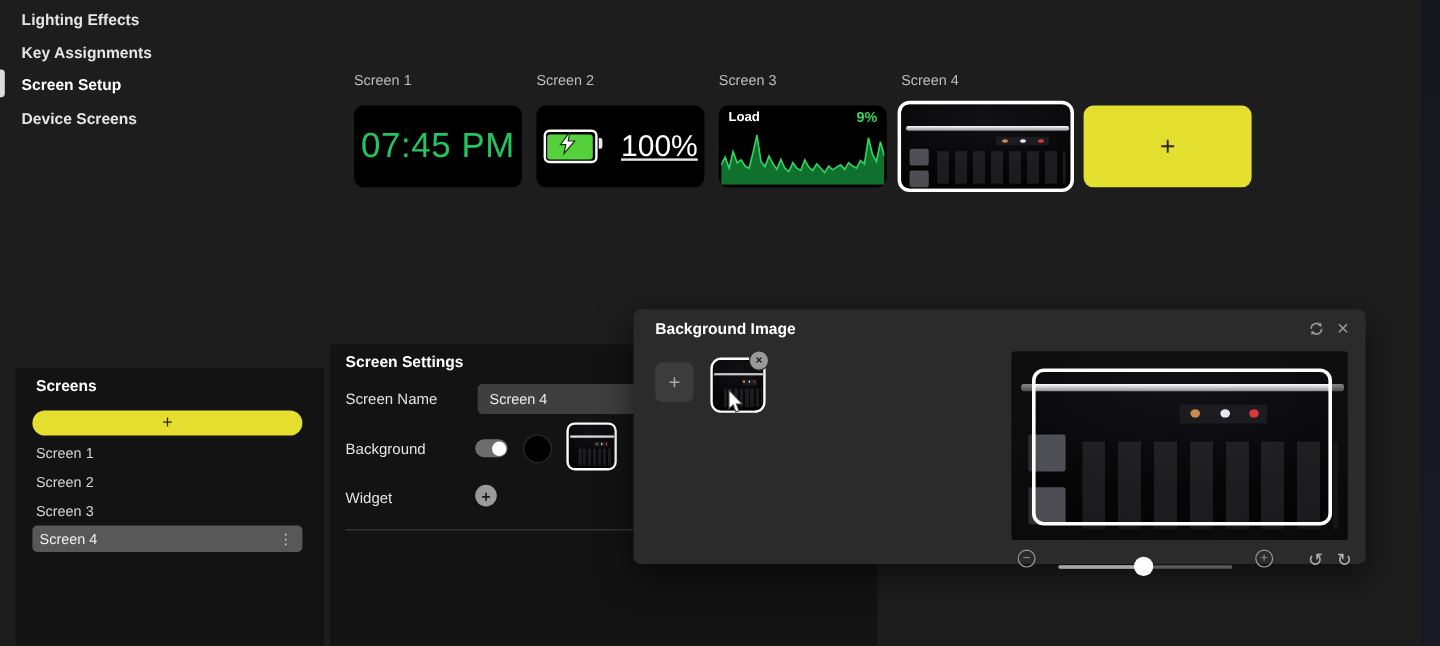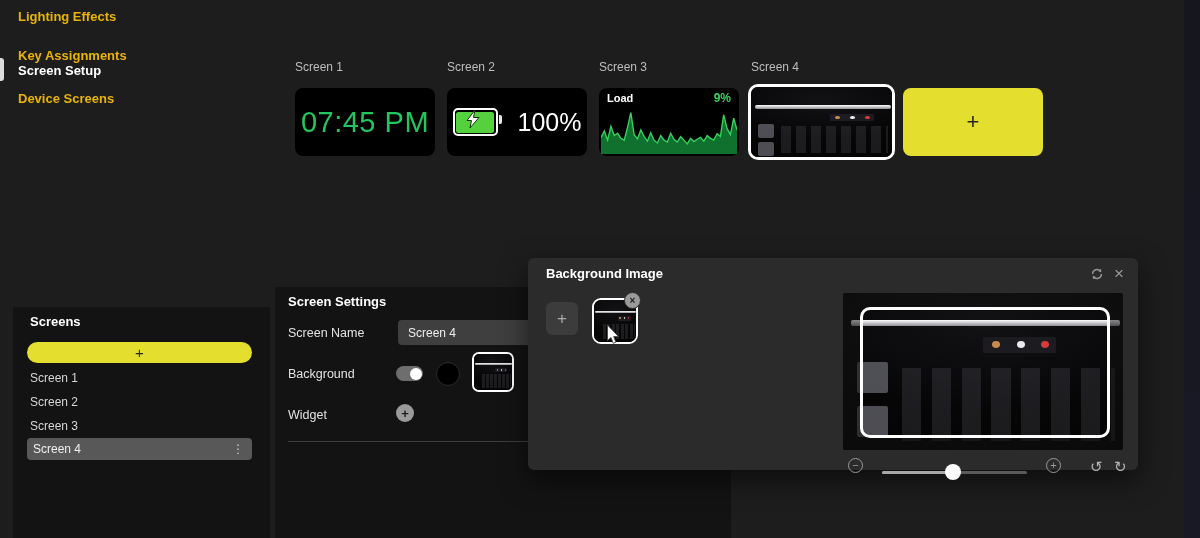--- a/index.html
+++ b/index.html
@@ -5,30 +5,30 @@
   html,body{margin:0;padding:0;}
   body{
     width:1200px;height:538px;position:relative;overflow:hidden;
     background:#1d1d1d;
     font-family:"Liberation Sans", sans-serif;
     -webkit-font-smoothing:antialiased;
     color:#e6e6e6;
   }
 
   
-  .nav-item{position:absolute;left:18px;font-size:13px;font-weight:600;color:#eab308;cursor:default;}
+  .nav-item{position:absolute;left:18px;font-size:13px;font-weight:600;color:#e5e5e5;cursor:default;}
   .nav-item.active{color:#ffffff;font-weight:700;}
   .nav-pill{position:absolute;left:0;top:58px;width:4px;height:23px;background:#dcdcdc;border-radius:0 3px 3px 0;}
 
   
   .prev-label{position:absolute;top:60px;font-size:12px;color:#bdbdbd;}
   .prev-card{position:absolute;top:88px;width:140px;height:68px;background:#000;border-radius:8px;}
   .clock-txt{width:100%;height:100%;display:flex;align-items:center;justify-content:center;
     color:#22c55e;font-size:29px;font-weight:400;letter-spacing:.5px;}
-  .batt-wrap{width:100%;height:100%;display:flex;align-items:center;justify-content:center;gap:20px;}
+  .batt-wrap{width:100%;height:100%;display:flex;align-items:center;justify-content:center;gap:20px;text-decoration:underline;}
   .batt-shell{width:38px;height:21px;border:2px solid #fff;border-radius:5px;padding:1.5px;position:relative;}
   .batt-fill{width:100%;height:100%;background:var(--battery-green);border-radius:2.5px;}
   .batt-cap{position:absolute;right:-6px;top:5px;width:3px;height:9px;background:#e9e9e9;border-radius:0 2px 2px 0;}
   .batt-bolt{position:absolute;left:10px;top:0px;}
   .batt-txt{color:#fff;font-size:25px;font-weight:400;}
   .load-title{position:absolute;left:8px;top:4px;font-size:11px;font-weight:700;color:#fff;}
   .load-val{position:absolute;right:8px;top:3px;font-size:12px;font-weight:700;color:var(--chart-green);}
   .load-svg{position:absolute;left:2px;right:2px;bottom:2px;top:18px;}
   .sel-card{position:absolute;left:748px;top:84px;width:141px;height:70px;background:#000;
     border:3px solid #fff;border-radius:10px;overflow:hidden;}
@@ -118,21 +118,21 @@
   .edge-strip{position:absolute;right:0;top:0;width:16px;height:538px;
     background:linear-gradient(180deg,#16161e,#191926);}
   #cursor{position:absolute;left:606px;top:324px;z-index:50;pointer-events:none;}
 </style>
 </head>
 <body>
 
 <div>
   <div class="nav-pill"></div>
   <div class="nav-item" style="top:9px">Lighting Effects</div>
-  <div class="nav-item" style="top:48px">Key Assignments</div>
+  <div class="nav-item" style="top:36px">Key Assignments</div>
   <div class="nav-item active" style="top:63px">Screen Setup</div>
   <div class="nav-item" style="top:91px">Device Screens</div>
 </div>
 
 <div class="prev-label" style="left:295px">Screen 1</div>
 <div class="prev-label" style="left:447px">Screen 2</div>
 <div class="prev-label" style="left:599px">Screen 3</div>
 <div class="prev-label" style="left:751px">Screen 4</div>
 
 <div class="prev-card" style="left:295px">

